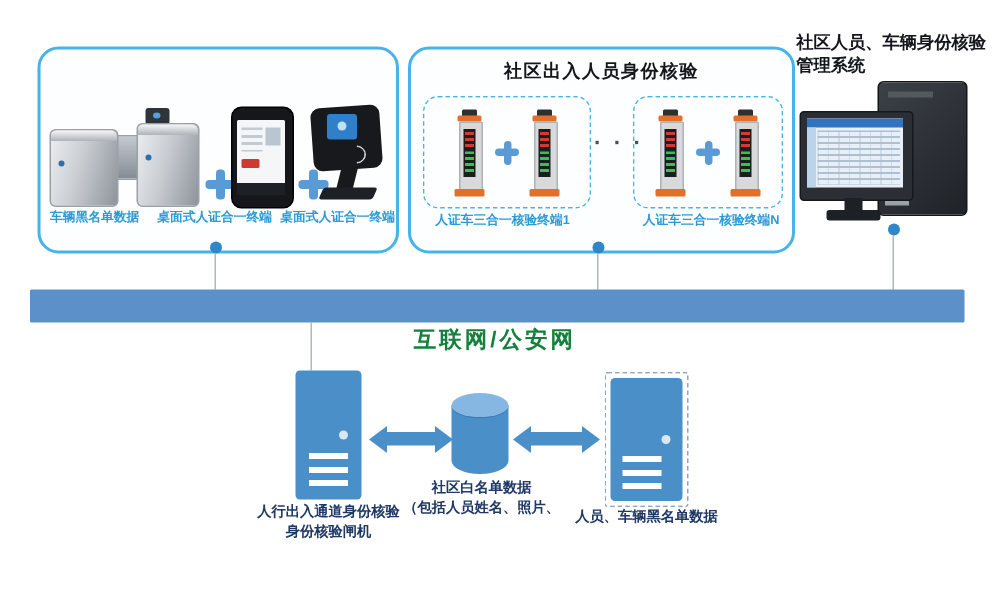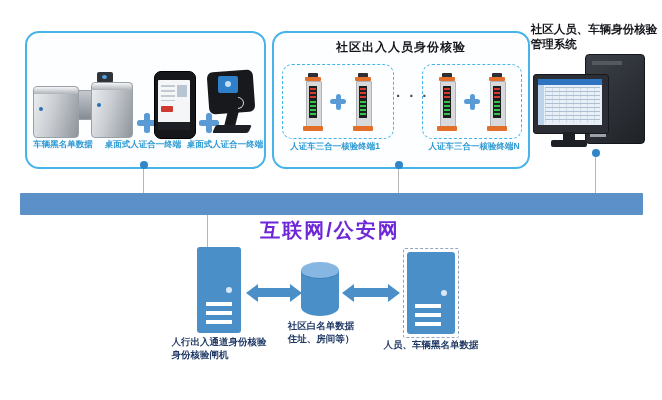--- a/index.html
+++ b/index.html
@@ -88,21 +88,21 @@
   .computer .mcol{position:absolute;left:0;top:6px;width:6px;height:40px;background:#bcd3ea;}
   .computer .mrows{position:absolute;left:7px;top:8px;width:55px;height:36px;
     background:repeating-linear-gradient(180deg,#aebfd2 0 1px,transparent 1px 4px),
                repeating-linear-gradient(90deg,#cfdbe8 0 1px,transparent 1px 7px);}
   .computer .neck{position:absolute;left:30px;top:78px;width:12px;height:8px;background:#1d2024;}
   .computer .mbase{position:absolute;left:18px;top:86px;width:36px;height:7px;background:#1d2024;border-radius:2px;}
 
   
   .band{position:absolute;left:20px;top:193px;width:623px;height:22px;background:#5c90c8;border-radius:1px;}
   .net-label{position:absolute;top:217px;left:330px;transform:translateX(-50%);
-    font-size:20px;font-weight:bold;color:#6d28d9;letter-spacing:2px;white-space:nowrap;}
+    font-size:15px;font-weight:bold;color:#15803d;letter-spacing:2px;white-space:nowrap;}
   .vline{position:absolute;width:1px;background:#b3b6ba;}
   .node-dot{position:absolute;width:8px;height:8px;border-radius:50%;background:#2f86c9;}
 
   
   .server{position:absolute;background:#4a8fc7;border-radius:3px;}
   .server .led{position:absolute;right:9px;top:40px;width:6px;height:6px;border-radius:50%;background:#d9e7f3;}
   .server .bars{position:absolute;left:9px;top:55px;width:26px;height:23px;
     background:repeating-linear-gradient(180deg,#fff 0 4px,transparent 4px 9px);}
   .dashed-wrap{position:absolute;border:1.5px dashed #90a4bd;border-radius:2px;padding:3px;}
   .dashed-wrap .server-inner{position:relative;width:100%;height:100%;background:#4a8fc7;border-radius:3px;}
@@ -115,21 +115,21 @@
     border-radius:0 0 19px 19px / 0 0 9px 9px;}
   .db .db-top{position:absolute;left:0;top:0;width:38px;height:16px;background:#85b7e2;
     border-radius:50%;border-bottom:1px solid #3c7ab2;}
 
   .darrow{position:absolute;height:9px;background:#4a8fc7;}
   .darrow::before{content:"";position:absolute;left:-12px;top:-4.5px;width:0;height:0;
     border-top:9px solid transparent;border-bottom:9px solid transparent;border-right:12px solid #4a8fc7;}
   .darrow::after{content:"";position:absolute;right:-12px;top:-4.5px;width:0;height:0;
     border-top:9px solid transparent;border-bottom:9px solid transparent;border-left:12px solid #4a8fc7;}
 
-  .backend-label{position:absolute;transform:translateX(-50%);white-space:nowrap;
+  .backend-label{position:absolute;transform:translateX(-50%);text-align:center;white-space:nowrap;
     font-size:9.5px;font-weight:bold;color:#1f3864;line-height:1.35;}
   .mgmt-title{position:absolute;left:594px;top:22px;transform:translateX(-50%);
     font-size:11.5px;font-weight:bold;color:#15161c;line-height:1.3;white-space:nowrap;}
 </style>
 </head>
 <body>
 
 <div class="canvas">
 
   <section class="group-box" style="left:25px;top:31px;width:237px;height:134px;">
@@ -258,21 +258,21 @@
   </div>
 
   <div class="darrow" style="left:258px;top:288px;width:32px;"></div>
 
   <div class="db" style="left:301px;top:262px;">
     <div class="db-body"></div>
     <div class="db-top"></div>
   </div>
   <div class="backend-label" style="left:321px;top:320px;">
     <div>社区白名单数据</div>
-    <div>住址、房间等）</div>
+    <div>（包括人员姓名、照片、</div>
   </div>
 
   <div class="darrow" style="left:354px;top:288px;width:34px;"></div>
 
   <div class="dashed-wrap" style="left:403px;top:248px;width:48px;height:82px;">
     <div class="server-inner">
       <div class="led"></div>
       <div class="bars"></div>
     </div>
   </div>

